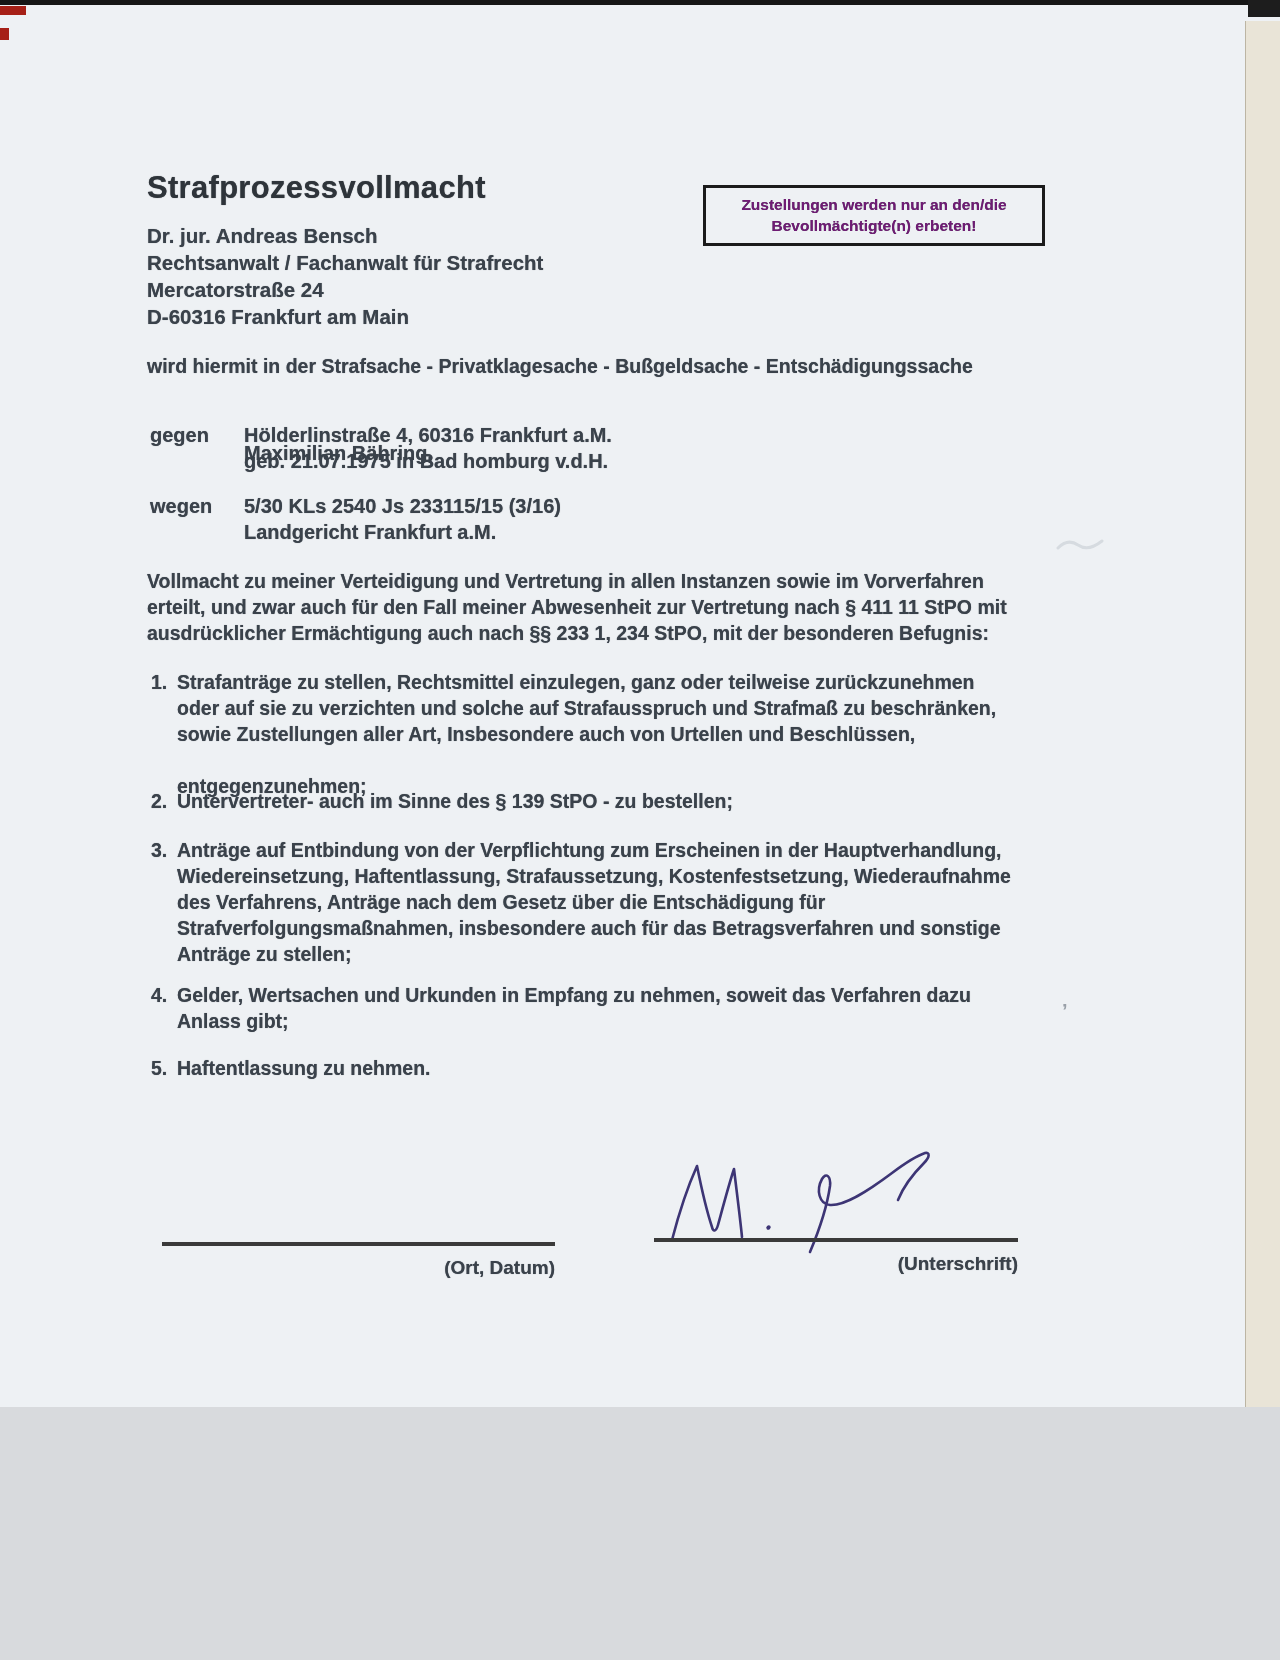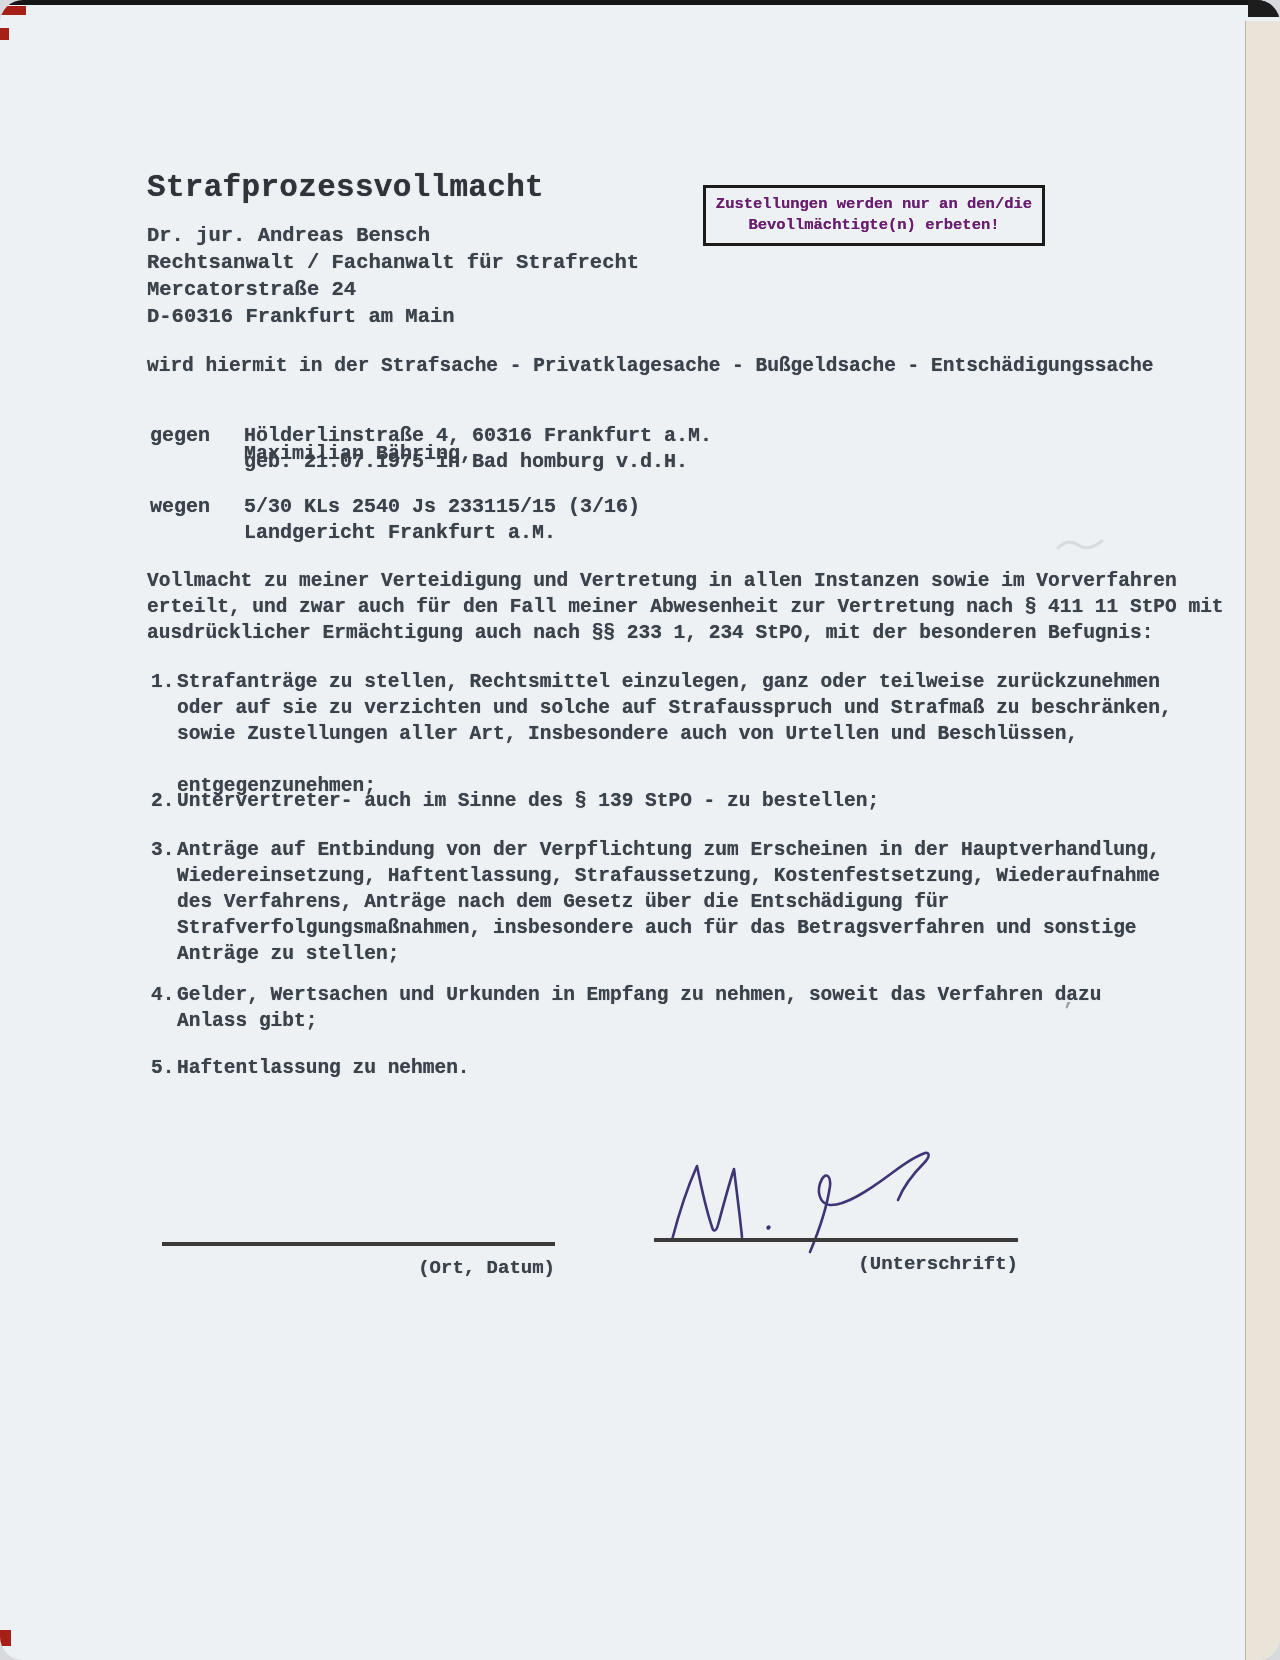--- a/index.html
+++ b/index.html
@@ -1,23 +1,22 @@
 <!DOCTYPE html>
 <html><head>
 <meta charset="utf-8">
 <style>
   html,body{margin:0;padding:0;background:#d8dadd;}
   .page{
     position:relative;
-    width:1280px;height:1660px;
+    width:1280px;height:1407px;
     background:#eef1f4;
     overflow:hidden;
-    font-family:Liberation Mono, monospace;
+    font-family:Liberation Sans, sans-serif;
     color:#3a424b;
-    border-radius:23px;
   }
   .abs{position:absolute;white-space:nowrap;}
   .scan-text{
     font-weight:700;
     text-shadow:0 0 0.7px rgba(52,58,64,0.75);
   }
   .top-edge{position:absolute;left:0;top:0;width:1280px;height:5px;background:#161616;}
   .top-edge-right{position:absolute;right:0;top:0;width:32px;height:17px;background:#1d1d1d;}
   .cream-strip{
     position:absolute;right:0;top:21px;width:34px;height:1639px;

